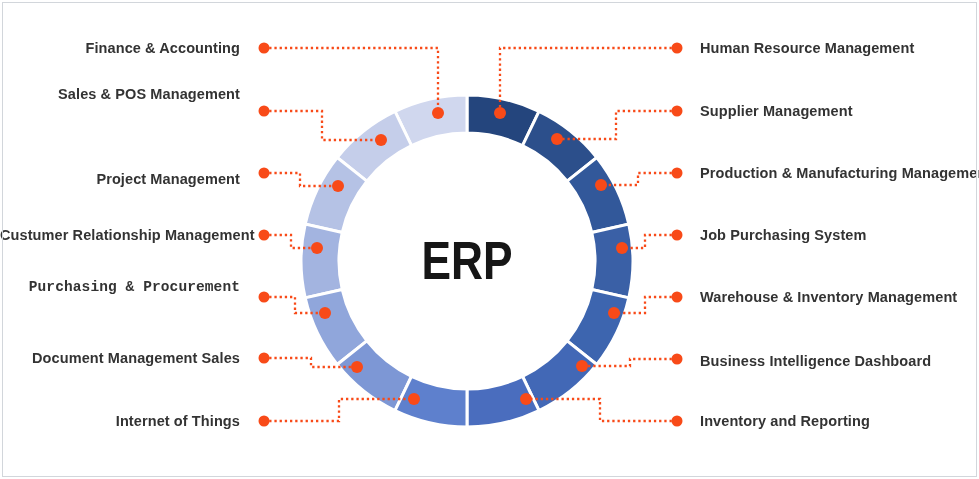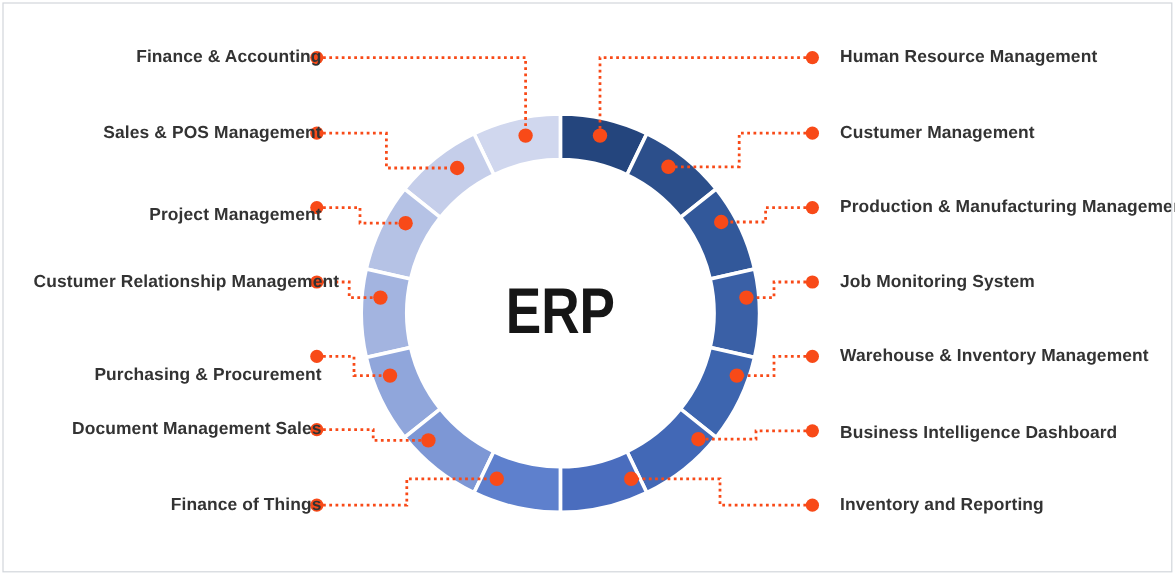--- a/index.html
+++ b/index.html
@@ -18,21 +18,21 @@
   .diagram-svg{position:absolute;left:0;top:0;}
   .side-label{
     position:absolute;
     font-size:14.5px;
     font-weight:700;
     color:#333333;
     white-space:nowrap;
     transform:translateY(-50%);
     letter-spacing:.1px;
   }
-  .side-label.left{left:0;width:240px;text-align:right;padding-left:28px;}
+  .side-label.left{left:0;width:240px;text-align:right;}
   .side-label.right{left:700px;text-align:right;}
   .erp-title{
     position:absolute;
     left:467px;top:262px;
     transform:translate(-50%,-54%) scaleX(.82);
     font-size:54px;
     font-weight:700;
     color:#161616;
     letter-spacing:0;
   }
@@ -94,29 +94,29 @@
       <circle cx="614" cy="313" r="6" fill="#F84A18"></circle>
       <path d="M677 359 L630 359 L630 366 L582 366" fill="none" stroke="#F84A18" stroke-width="2.3" stroke-dasharray="2.3 2.9" stroke-linecap="butt"></path>
       <circle cx="677" cy="359" r="5.5" fill="#F84A18"></circle>
       <circle cx="582" cy="366" r="6" fill="#F84A18"></circle>
       <path d="M677 421 L600 421 L600 399 L526 399" fill="none" stroke="#F84A18" stroke-width="2.3" stroke-dasharray="2.3 2.9" stroke-linecap="butt"></path>
       <circle cx="677" cy="421" r="5.5" fill="#F84A18"></circle>
       <circle cx="526" cy="399" r="6" fill="#F84A18"></circle>
     </svg>
   <div id="labels">
       <div class="side-label left" style="top: 48px;">Finance &amp; Accounting</div>
-      <div class="side-label left" style="top: 111px;">Sales &amp; POS Management</div>
+      <div class="side-label left" style="top: 94px;">Sales &amp; POS Management</div>
       <div class="side-label left" style="top: 179px;">Project Management</div>
       <div class="side-label left" style="top: 235px;">Custumer Relationship Management</div>
-      <div class="side-label left" style="top: 313px;">Purchasing &amp; Procurement</div>
+      <div class="side-label left" style="top: 287px; font-family: Liberation Mono, monospace;">Purchasing &amp; Procurement</div>
       <div class="side-label left" style="top: 358px;">Document Management Sales</div>
-      <div class="side-label left" style="top: 421px;">Finance of Things</div>
+      <div class="side-label left" style="top: 421px;">Internet of Things</div>
       <div class="side-label right" style="top: 48px;">Human Resource Management</div>
-      <div class="side-label right" style="top: 111px;">Custumer Management</div>
+      <div class="side-label right" style="top: 111px;">Supplier Management</div>
       <div class="side-label right" style="top: 173px;">Production &amp; Manufacturing Management</div>
-      <div class="side-label right" style="top: 235px;">Job Monitoring System</div>
+      <div class="side-label right" style="top: 235px;">Job Purchasing System</div>
       <div class="side-label right" style="top: 297px;">Warehouse &amp; Inventory Management</div>
       <div class="side-label right" style="top: 361px;">Business Intelligence Dashboard</div>
       <div class="side-label right" style="top: 421px;">Inventory and Reporting</div>
     </div>
   <div class="erp-title">ERP</div>
   <div class="frame"></div>
 </div>
 
 </body></html>

